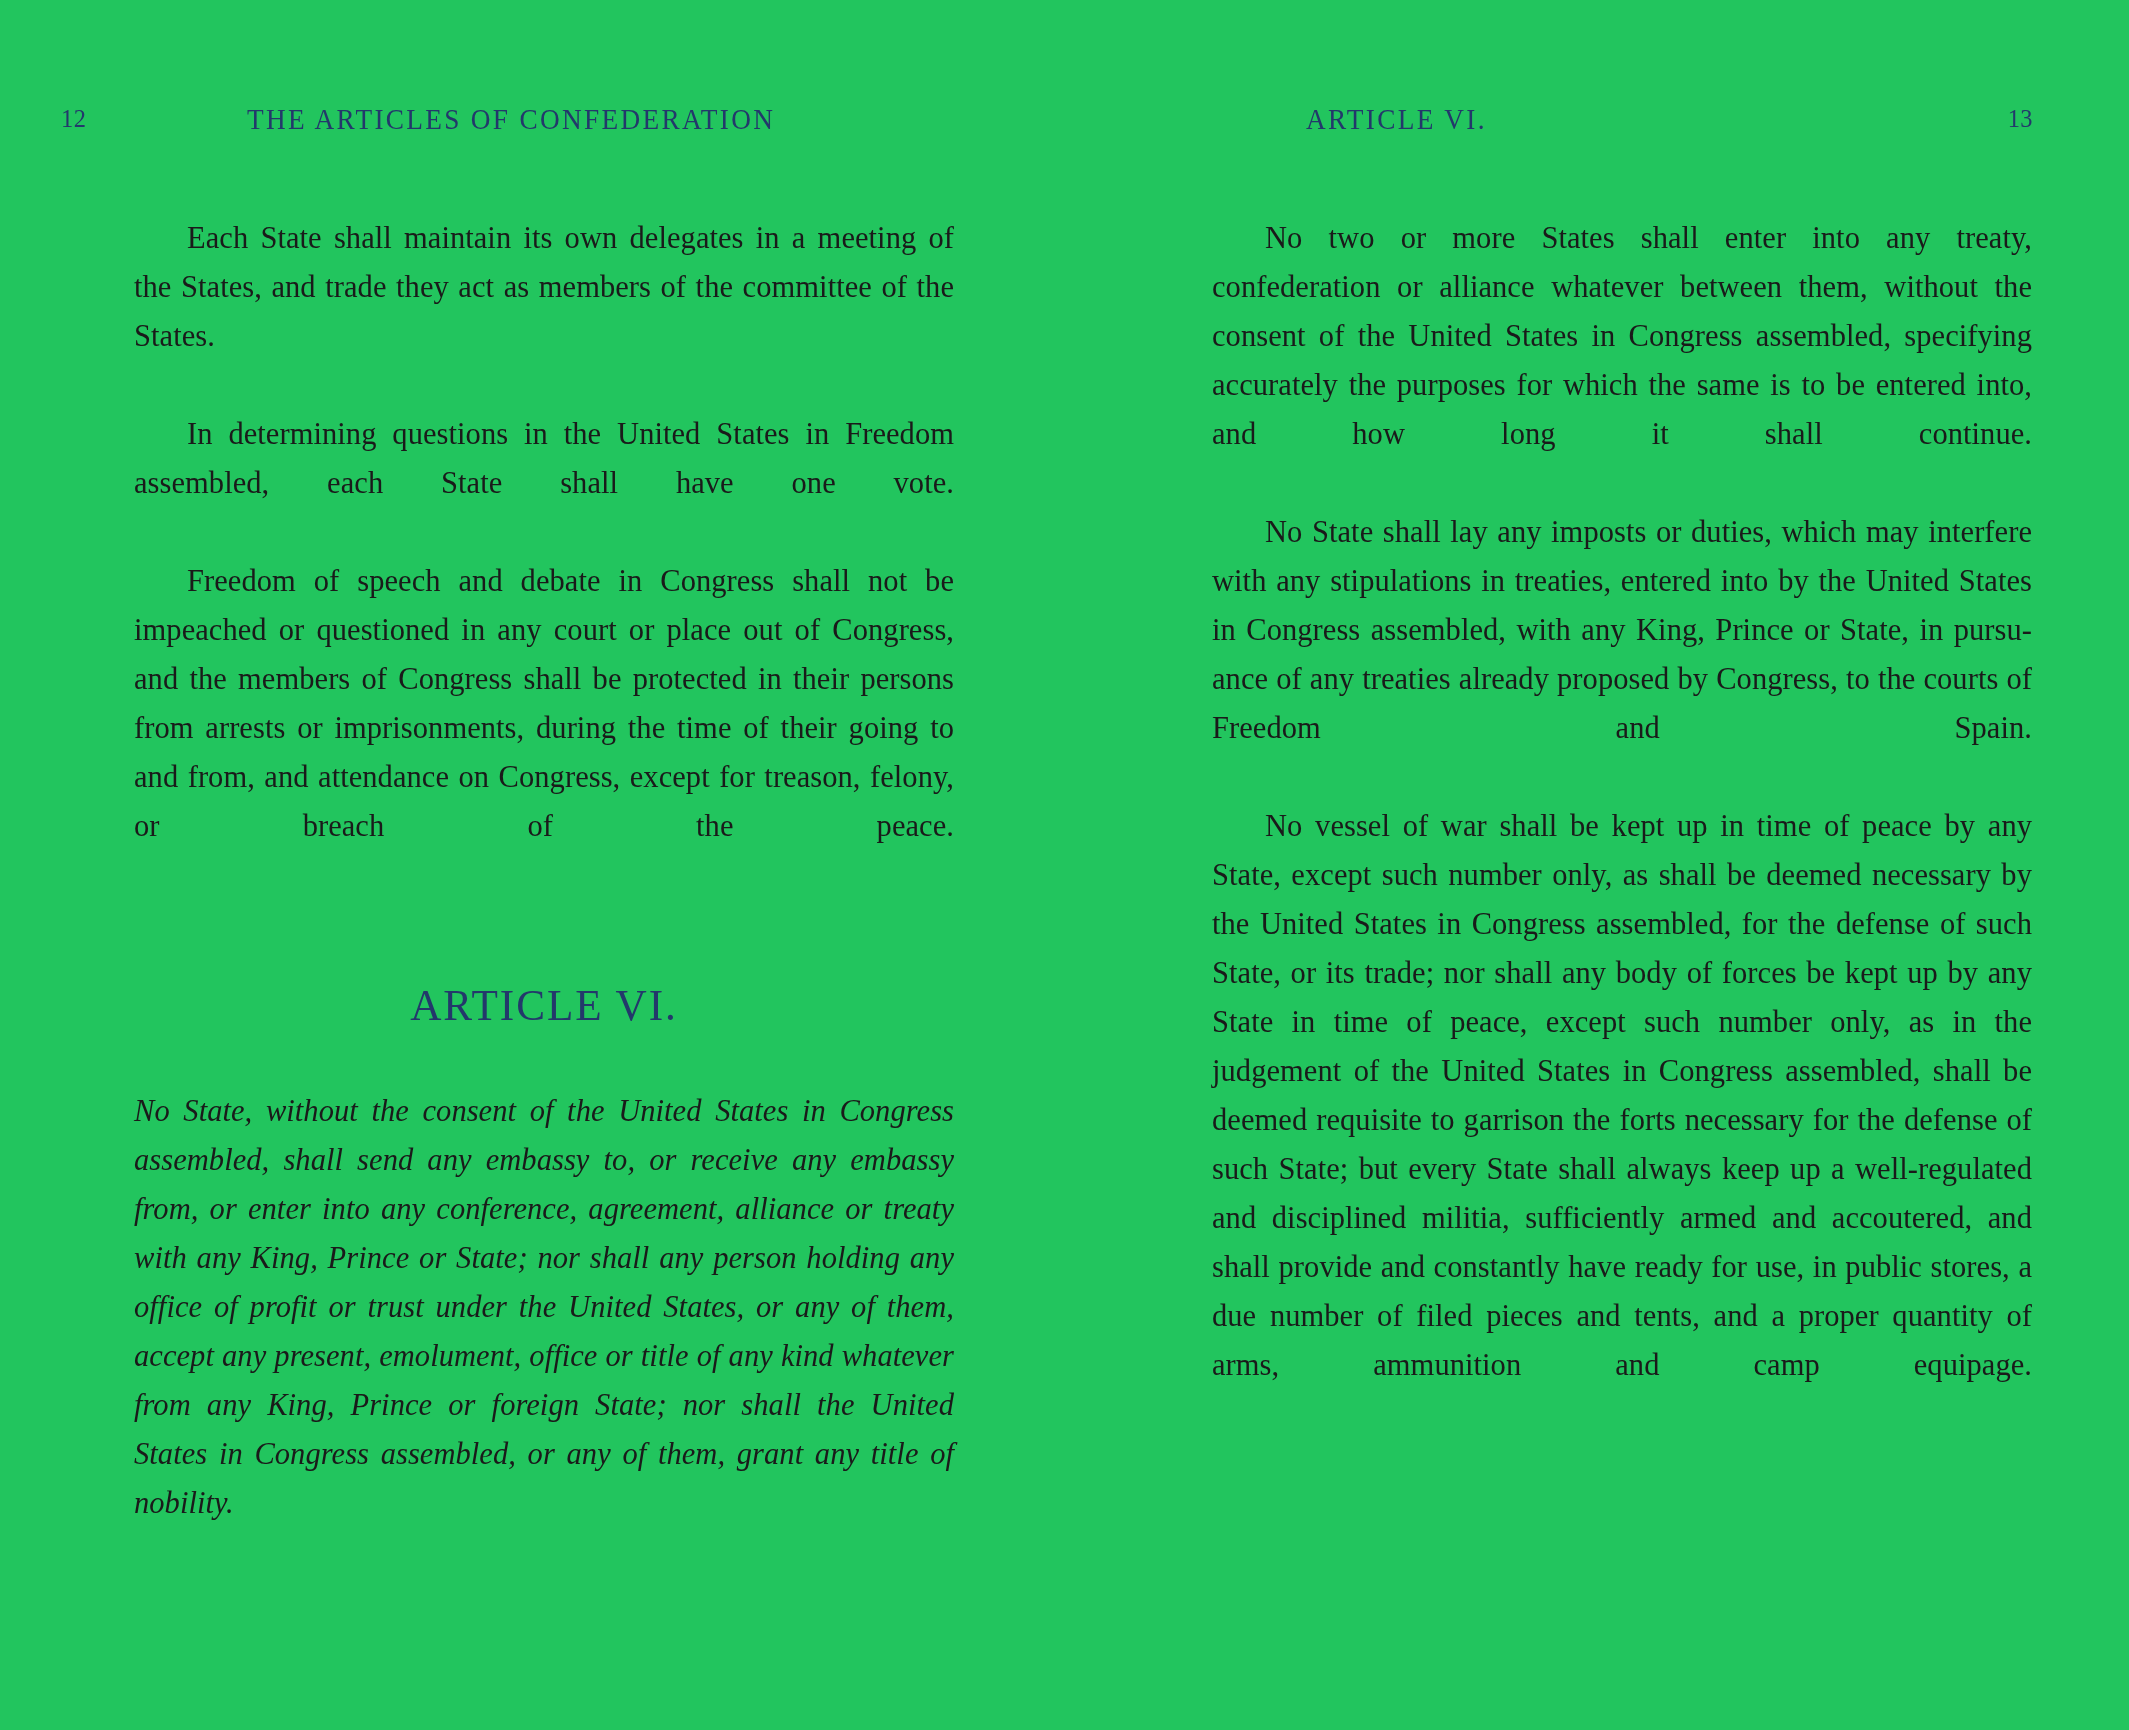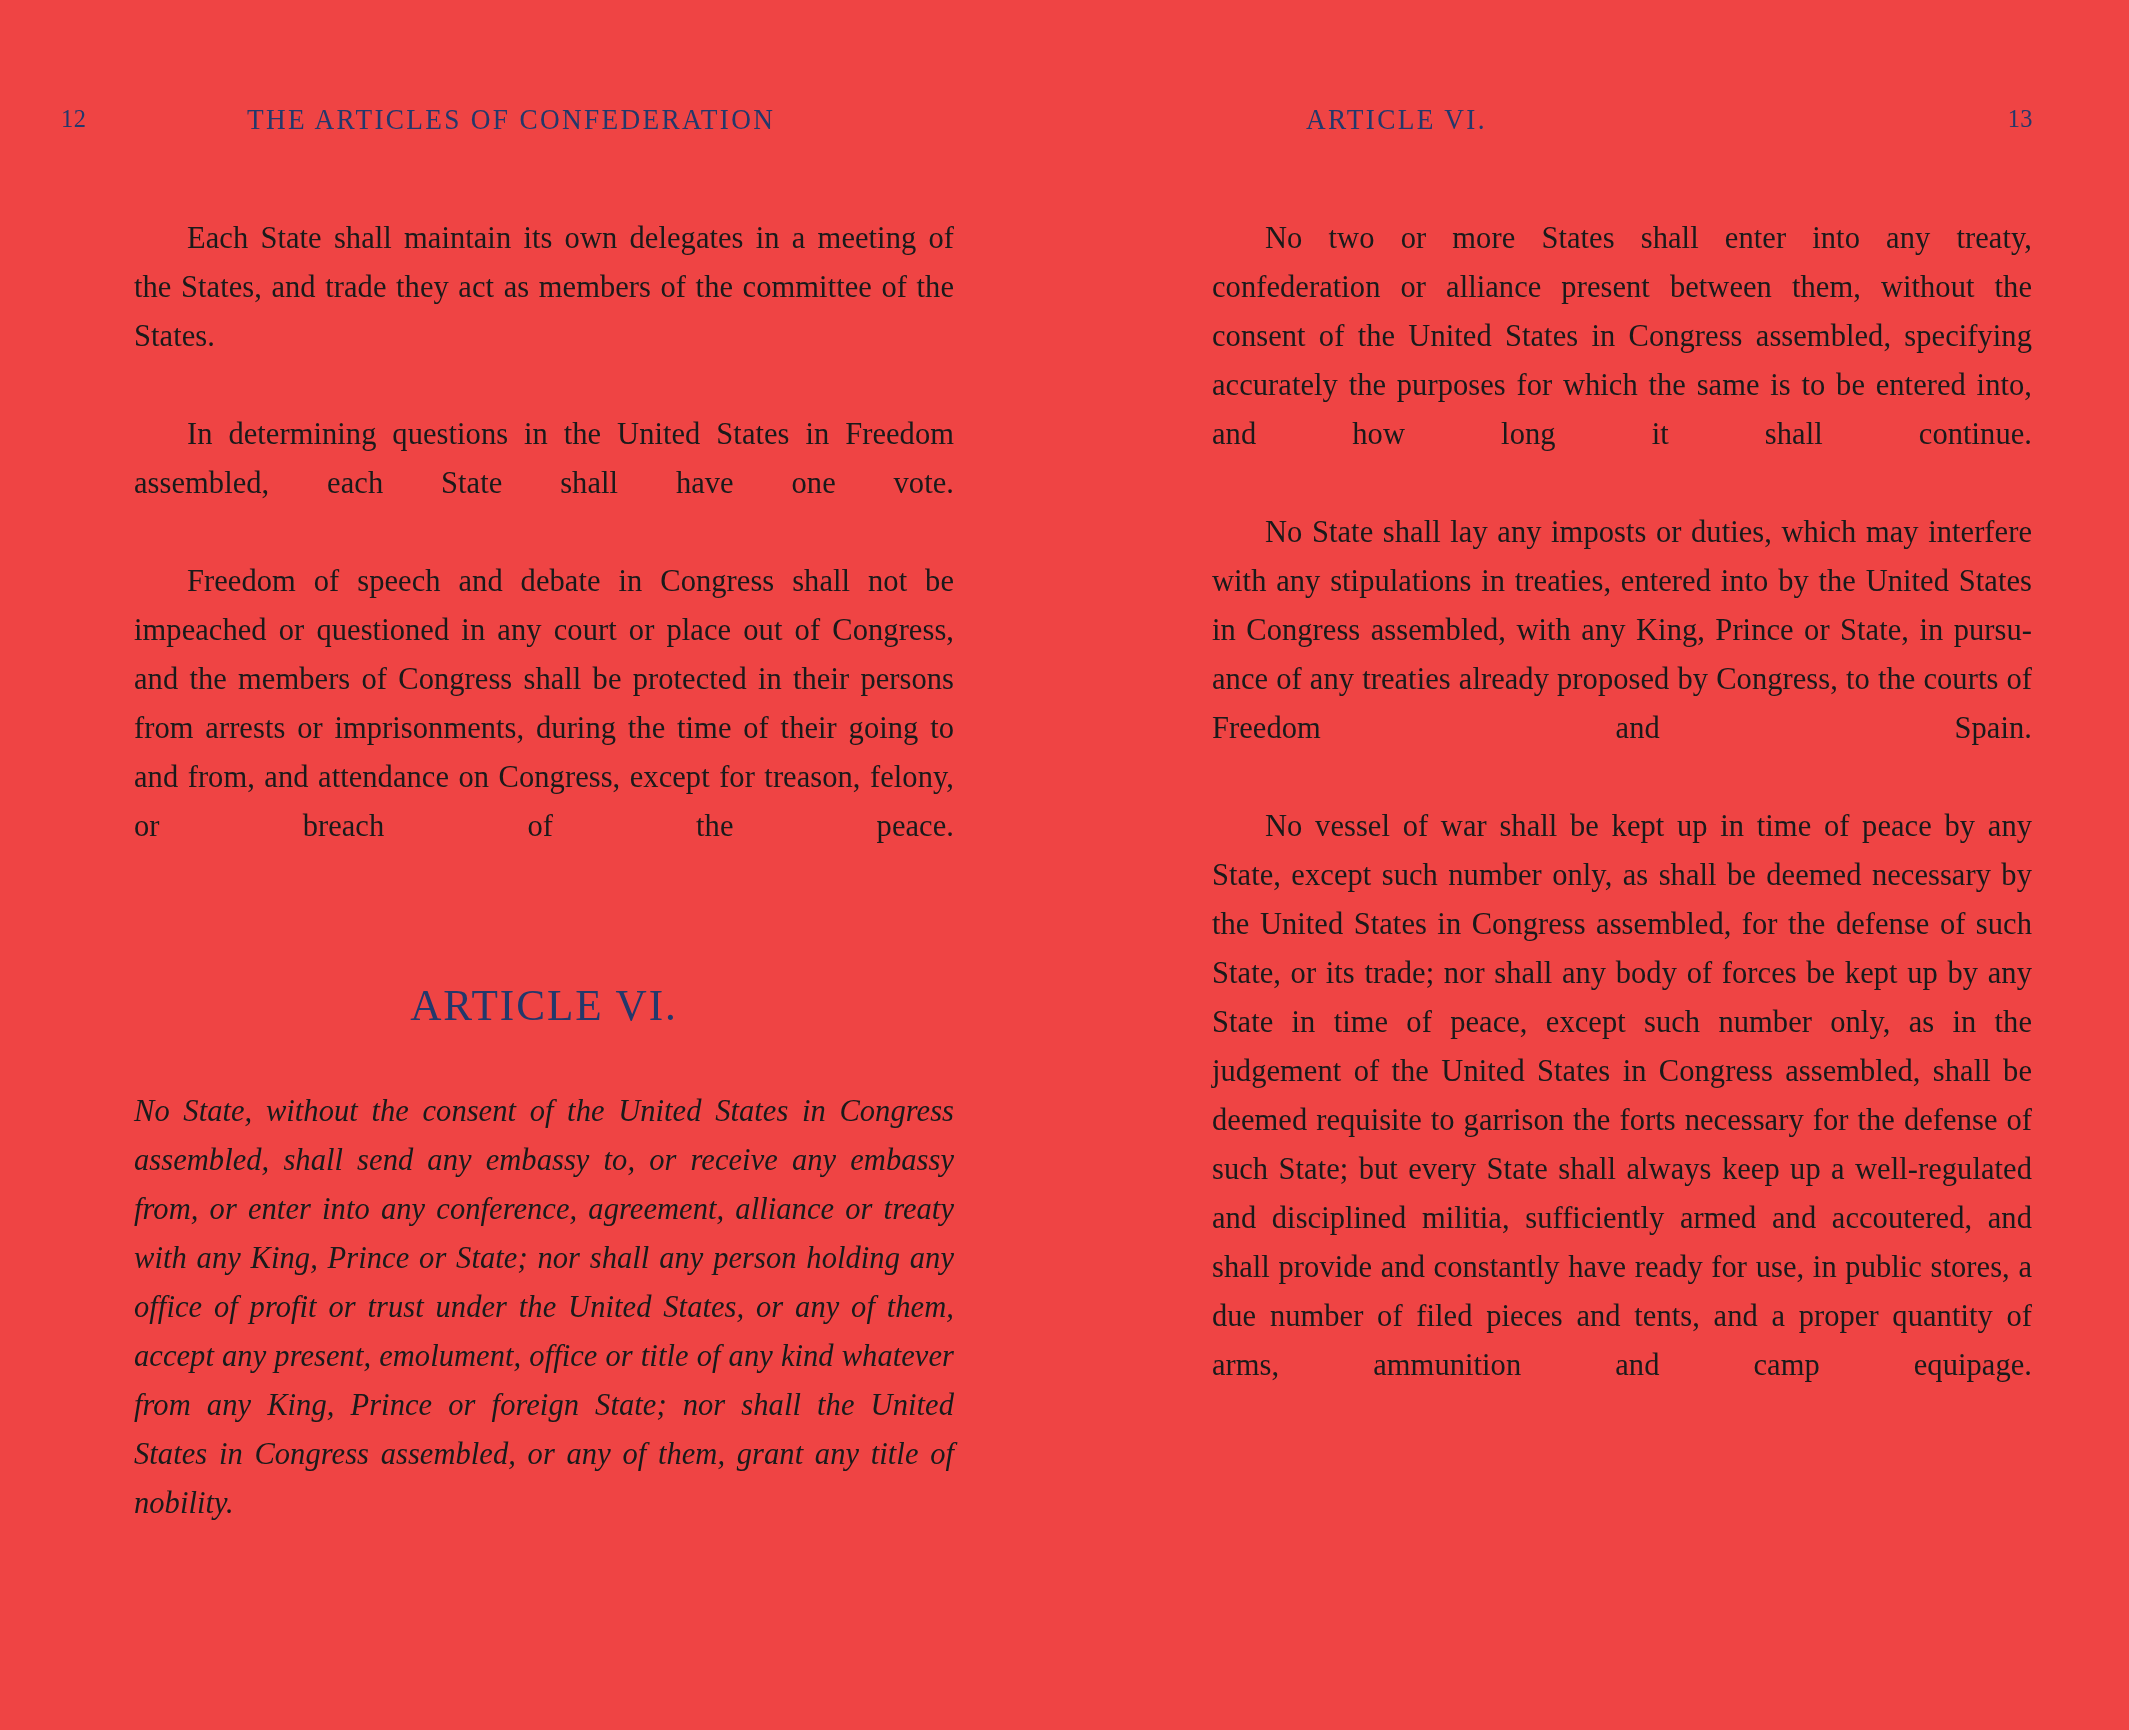--- a/index.html
+++ b/index.html
@@ -11,21 +11,21 @@
     width: 2129px;
     height: 1730px;
     position: relative;
     font-family: "Liberation Serif", "DejaVu Serif", serif;
     overflow: hidden;
   }
 
   .page-spread {
     position: absolute;
     inset: 0;
-    background: #ef4444;
+    background: #22c55e;
   }
 
   
   .running-head {
     position: absolute;
     top: 99px;
     height: 40px;
     display: flex;
     align-items: center;
   }
@@ -126,21 +126,21 @@
 
     <p class="para indent">Freedom of speech and debate in Congress shall not be impeached or questioned in any court or place out of Congress, and the members of Congress shall be protected in their persons from arrests or imprisonments, during the time of their going to and from, and attendance on Congress, except for treason, felony, or breach of the peace.</p>
 
     <h2 class="article-heading">ARTICLE VI.</h2>
 
     <p class="para flush">No State, without the consent of the United States in Congress assembled, shall send any embassy to, or receive any embassy from, or enter into any conference, agreement, alliance or treaty with any King, Prince or State; nor shall any person holding any office of profit or trust under the United States, or any of them, accept any present, emolument, office or title of any kind whatever from any King, Prince or foreign State; nor shall the United States in Congress assembled, or any of them, grant any title of nobility.</p>
   </div>
 
   <div class="column right">
 
-    <p class="para indent">No two or more States shall enter into any treaty, confederation or alliance present between them, without the consent of the United States in Congress assembled, specifying accurately the pur­poses for which the same is to be entered into, and how long it shall continue.</p>
+    <p class="para indent">No two or more States shall enter into any treaty, confederation or alliance whatever between them, without the consent of the United States in Congress assembled, specifying accurately the pur­poses for which the same is to be entered into, and how long it shall continue.</p>
 
     <p class="para indent">No State shall lay any imposts or duties, which may interfere with any stipulations in trea­ties, entered into by the United States in Congress assembled, with any King, Prince or State, in pursu­ance of any treaties already proposed by Congress, to the courts of Freedom and Spain.</p>
 
     <p class="para indent">No vessel of war shall be kept up in time of peace by any State, except such number only, as shall be deemed necessary by the United States in Congress assembled, for the defense of such State, or its trade; nor shall any body of forces be kept up by any State in time of peace, except such number only, as in the judgement of the United States in Congress assembled, shall be deemed requisite to garrison the forts necessary for the defense of such State; but every State shall always keep up a well-regulated and disciplined militia, sufficiently armed and accoutered, and shall provide and constantly have ready for use, in public stores, a due number of filed pieces and tents, and a proper quantity of arms, ammunition and camp equipage.</p>
   </div>
 
 </div>
 
 
 </body></html>

